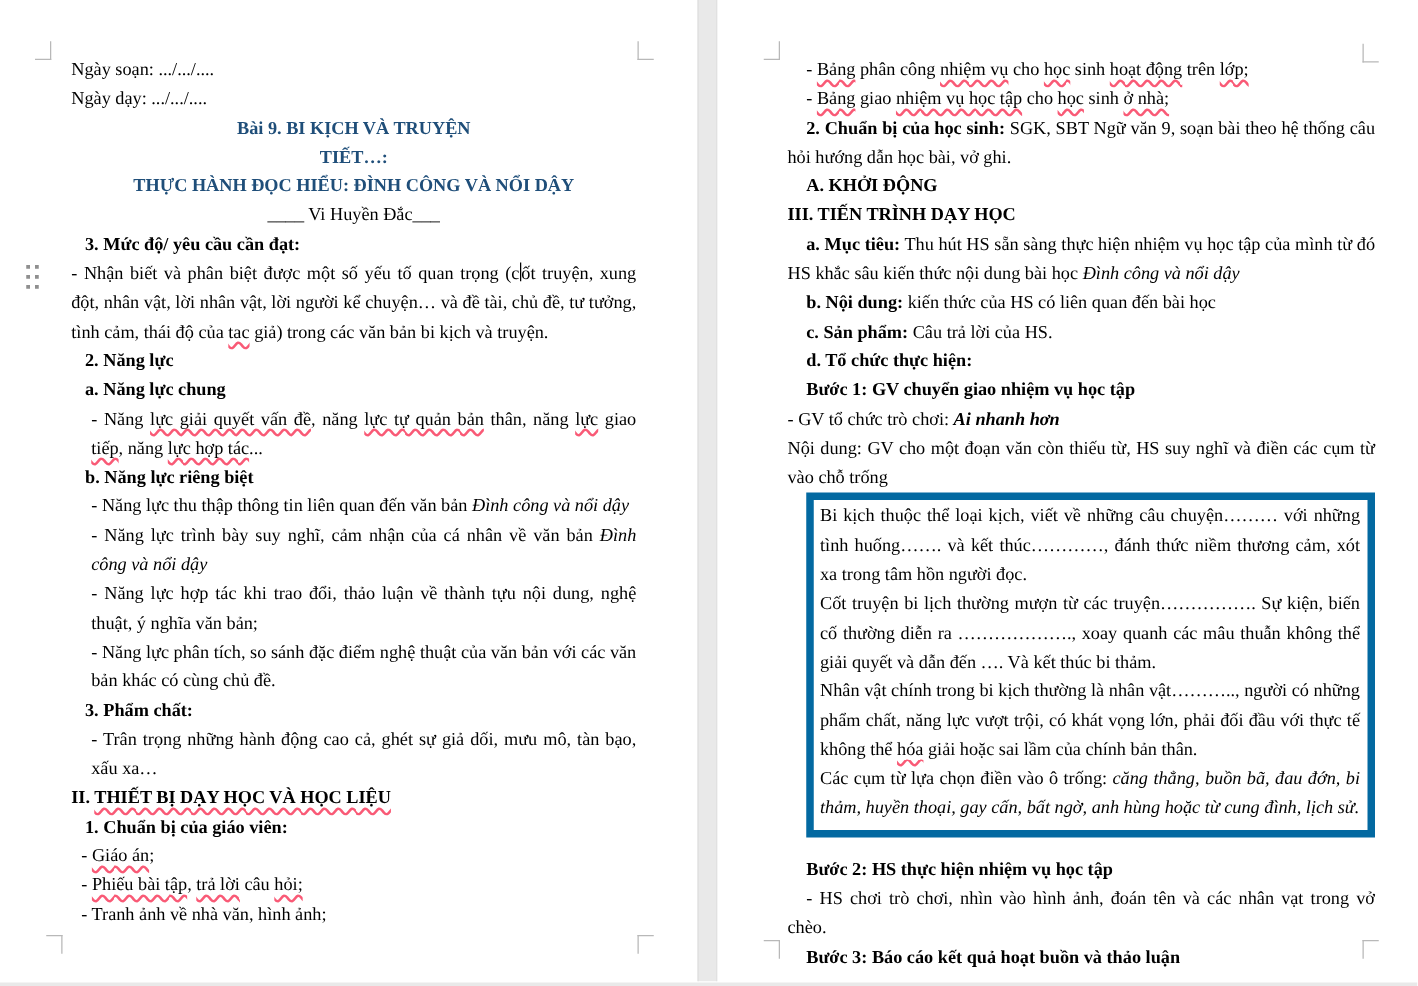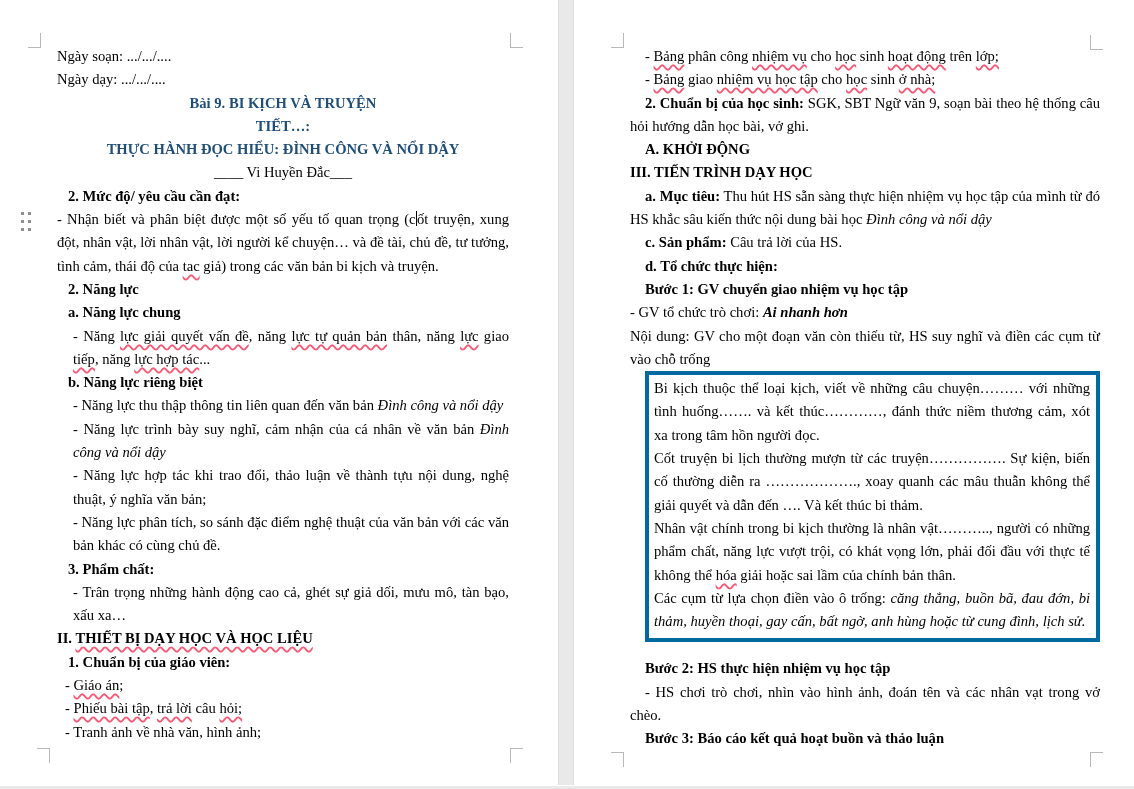--- a/index.html
+++ b/index.html
@@ -26,21 +26,21 @@
   .run.w{
     text-decoration-line:underline;
     text-decoration-style:wavy;
     text-decoration-color:var(--squiggle,#f95a76);
     text-decoration-thickness:1.5px;
     text-underline-offset:3px;
     text-decoration-skip-ink:none;
   }
   .cursor{display:inline-block;width:1.5px;height:15px;background:#000;vertical-align:-2px;}
   .fill-box{
-    margin-left:15px;border:4px solid #0369a1;
+    margin-left:15px;border:6px solid #0369a1;
     padding:2px 6px 5px 5px;box-sizing:border-box;
   }
   .gap-strip{
     position:absolute;left:558px;top:0;width:16px;height:785px;
     background:var(--gap-gray,#e9e9e9);
     border-left:1px solid #dedede;border-right:1px solid #dedede;box-sizing:border-box;
   }
   .bottom-strip{position:absolute;left:0;top:786px;width:1134px;height:3px;background:var(--gap-gray,#e9e9e9);}
   .mark{position:absolute;width:13px;height:15px;border:0 solid var(--mark-gray,#b8b8b8);box-sizing:border-box;}
   #m-tl {left:28px;  top:33px; border-right-width:1px;border-bottom-width:1px;}
@@ -61,21 +61,21 @@
 </head>
 <body>
 
 <div class="page" id="page-left">
     <div class="para"><span class="run">Ngày soạn: .../.../....</span></div>
     <div class="para"><span class="run">Ngày dạy: .../.../....</span></div>
     <div class="para c"><span class="run b blue">Bài 9. BI KỊCH VÀ TRUYỆN</span></div>
     <div class="para c"><span class="run b blue">TIẾT…:</span></div>
     <div class="para c"><span class="run b blue">THỰC HÀNH ĐỌC HIỂU: ĐÌNH CÔNG VÀ NỔI DẬY</span></div>
     <div class="para c"><span class="run">____ Vi Huyền Đắc___</span></div>
-    <div class="para ind"><span class="run b">2. Mức độ/ yêu cầu cần đạt:</span></div>
+    <div class="para ind"><span class="run b">3. Mức độ/ yêu cầu cần đạt:</span></div>
     <div class="para"><span class="run">- Nhận biết và phân biệt được một số yếu tố quan trọng (c</span><span class="cursor"></span><span class="run">ốt truyện, xung đột, nhân vật, lời nhân vật, lời người kể chuyện… và đề tài, chủ đề, tư tưởng, tình cảm, thái độ của </span><span class="run w">tac</span><span class="run"> giả) trong các văn bản bi kịch và truyện.</span></div>
     <div class="para ind"><span class="run b">2. Năng lực</span></div>
     <div class="para ind"><span class="run b">a. Năng lực chung</span></div>
     <div class="para sub"><span class="run">- Năng </span><span class="run w">lực giải quyết vấn đề</span><span class="run">, năng </span><span class="run w">lực tự quản bản</span><span class="run"> thân, năng </span><span class="run w">lực</span><span class="run"> giao </span><span class="run w">tiếp</span><span class="run">, năng </span><span class="run w">lực hợp tác</span><span class="run">...</span></div>
     <div class="para ind"><span class="run b">b. Năng lực riêng biệt</span></div>
     <div class="para sub"><span class="run">- Năng lực thu thập thông tin liên quan đến văn bản </span><span class="run i">Đình công và nổi dậy</span></div>
     <div class="para sub"><span class="run">- Năng lực trình bày suy nghĩ, cảm nhận của cá nhân về văn bản </span><span class="run i">Đình công và nổi dậy</span></div>
     <div class="para sub"><span class="run">- Năng lực hợp tác khi trao đổi, thảo luận về thành tựu nội dung, nghệ thuật, ý nghĩa văn bản;</span></div>
     <div class="para sub"><span class="run">- Năng lực phân tích, so sánh đặc điểm nghệ thuật của văn bản với các văn bản khác có cùng chủ đề.</span></div>
     <div class="para ind"><span class="run b">3. Phẩm chất:</span></div>
@@ -89,20 +89,21 @@
 
 <div class="gap-strip"></div>
 
 <div class="page" id="page-right">
     <div class="para rml"><span class="run">- </span><span class="run w">Bảng</span><span class="run"> phân công </span><span class="run w">nhiệm vụ</span><span class="run"> cho </span><span class="run w">học</span><span class="run"> sinh </span><span class="run w">hoạt động</span><span class="run"> trên </span><span class="run w">lớp;</span></div>
     <div class="para rml"><span class="run">- </span><span class="run w">Bảng</span><span class="run"> giao </span><span class="run w">nhiệm vụ học tập</span><span class="run"> cho </span><span class="run w">học</span><span class="run"> sinh </span><span class="run w">ở nhà;</span></div>
     <div class="para rind"><span class="run b">2. Chuẩn bị của học sinh:</span><span class="run"> SGK, SBT Ngữ văn 9, soạn bài theo hệ thống câu hỏi hướng dẫn học bài, vở ghi.</span></div>
     <div class="para rind"><span class="run b">A. KHỞI ĐỘNG</span></div>
     <div class="para"><span class="run b">III. TIẾN TRÌNH DẠY HỌC</span></div>
     <div class="para rind"><span class="run b">a. Mục tiêu:</span><span class="run"> Thu hút HS sẵn sàng thực hiện nhiệm vụ học tập của mình từ đó HS khắc sâu kiến thức nội dung bài học </span><span class="run i">Đình công và nổi dậy</span></div>
+    <div class="para rind"><span class="run b">b. Nội dung:</span><span class="run"> kiến thức của HS có liên quan đến bài học</span></div>
     <div class="para rind"><span class="run b">c. Sản phẩm:</span><span class="run"> Câu trả lời của HS.</span></div>
     <div class="para rind"><span class="run b">d. Tổ chức thực hiện:</span></div>
     <div class="para rind"><span class="run b">Bước 1: GV chuyển giao nhiệm vụ học tập</span></div>
     <div class="para"><span class="run">- GV tổ chức trò chơi: </span><span class="run b i">Ai nhanh hơn</span></div>
     <div class="para"><span class="run">Nội dung: GV cho một đoạn văn còn thiếu từ, HS suy nghĩ và điền các cụm từ vào chỗ trống</span></div>
     <div class="fill-box">
       <div class="para"><span class="run">Bi kịch thuộc thể loại kịch, viết về những câu chuyện……… với những tình huống……. và kết thúc…………, đánh thức niềm thương cảm, xót xa trong tâm hồn người đọc.</span></div>
       <div class="para"><span class="run">Cốt truyện bi lịch thường mượn từ các truyện……………. Sự kiện, biến cố thường diễn ra ………………., xoay quanh các mâu thuẫn không thể giải quyết và dẫn đến …. Và kết thúc bi thảm.</span></div>
       <div class="para"><span class="run">Nhân vật chính trong bi kịch thường là nhân vật……….., người có những phẩm chất, năng lực vượt trội, có khát vọng lớn, phải đối đầu với thực tế không thể </span><span class="run w">hóa</span><span class="run"> giải hoặc sai lầm của chính bản thân.</span></div>
       <div class="para"><span class="run">Các cụm từ lựa chọn điền vào ô trống: </span><span class="run i">căng thẳng, buồn bã, đau đớn, bi thảm, huyền thoại, gay cấn, bất ngờ, anh hùng hoặc từ cung đình, lịch sử.</span></div>

